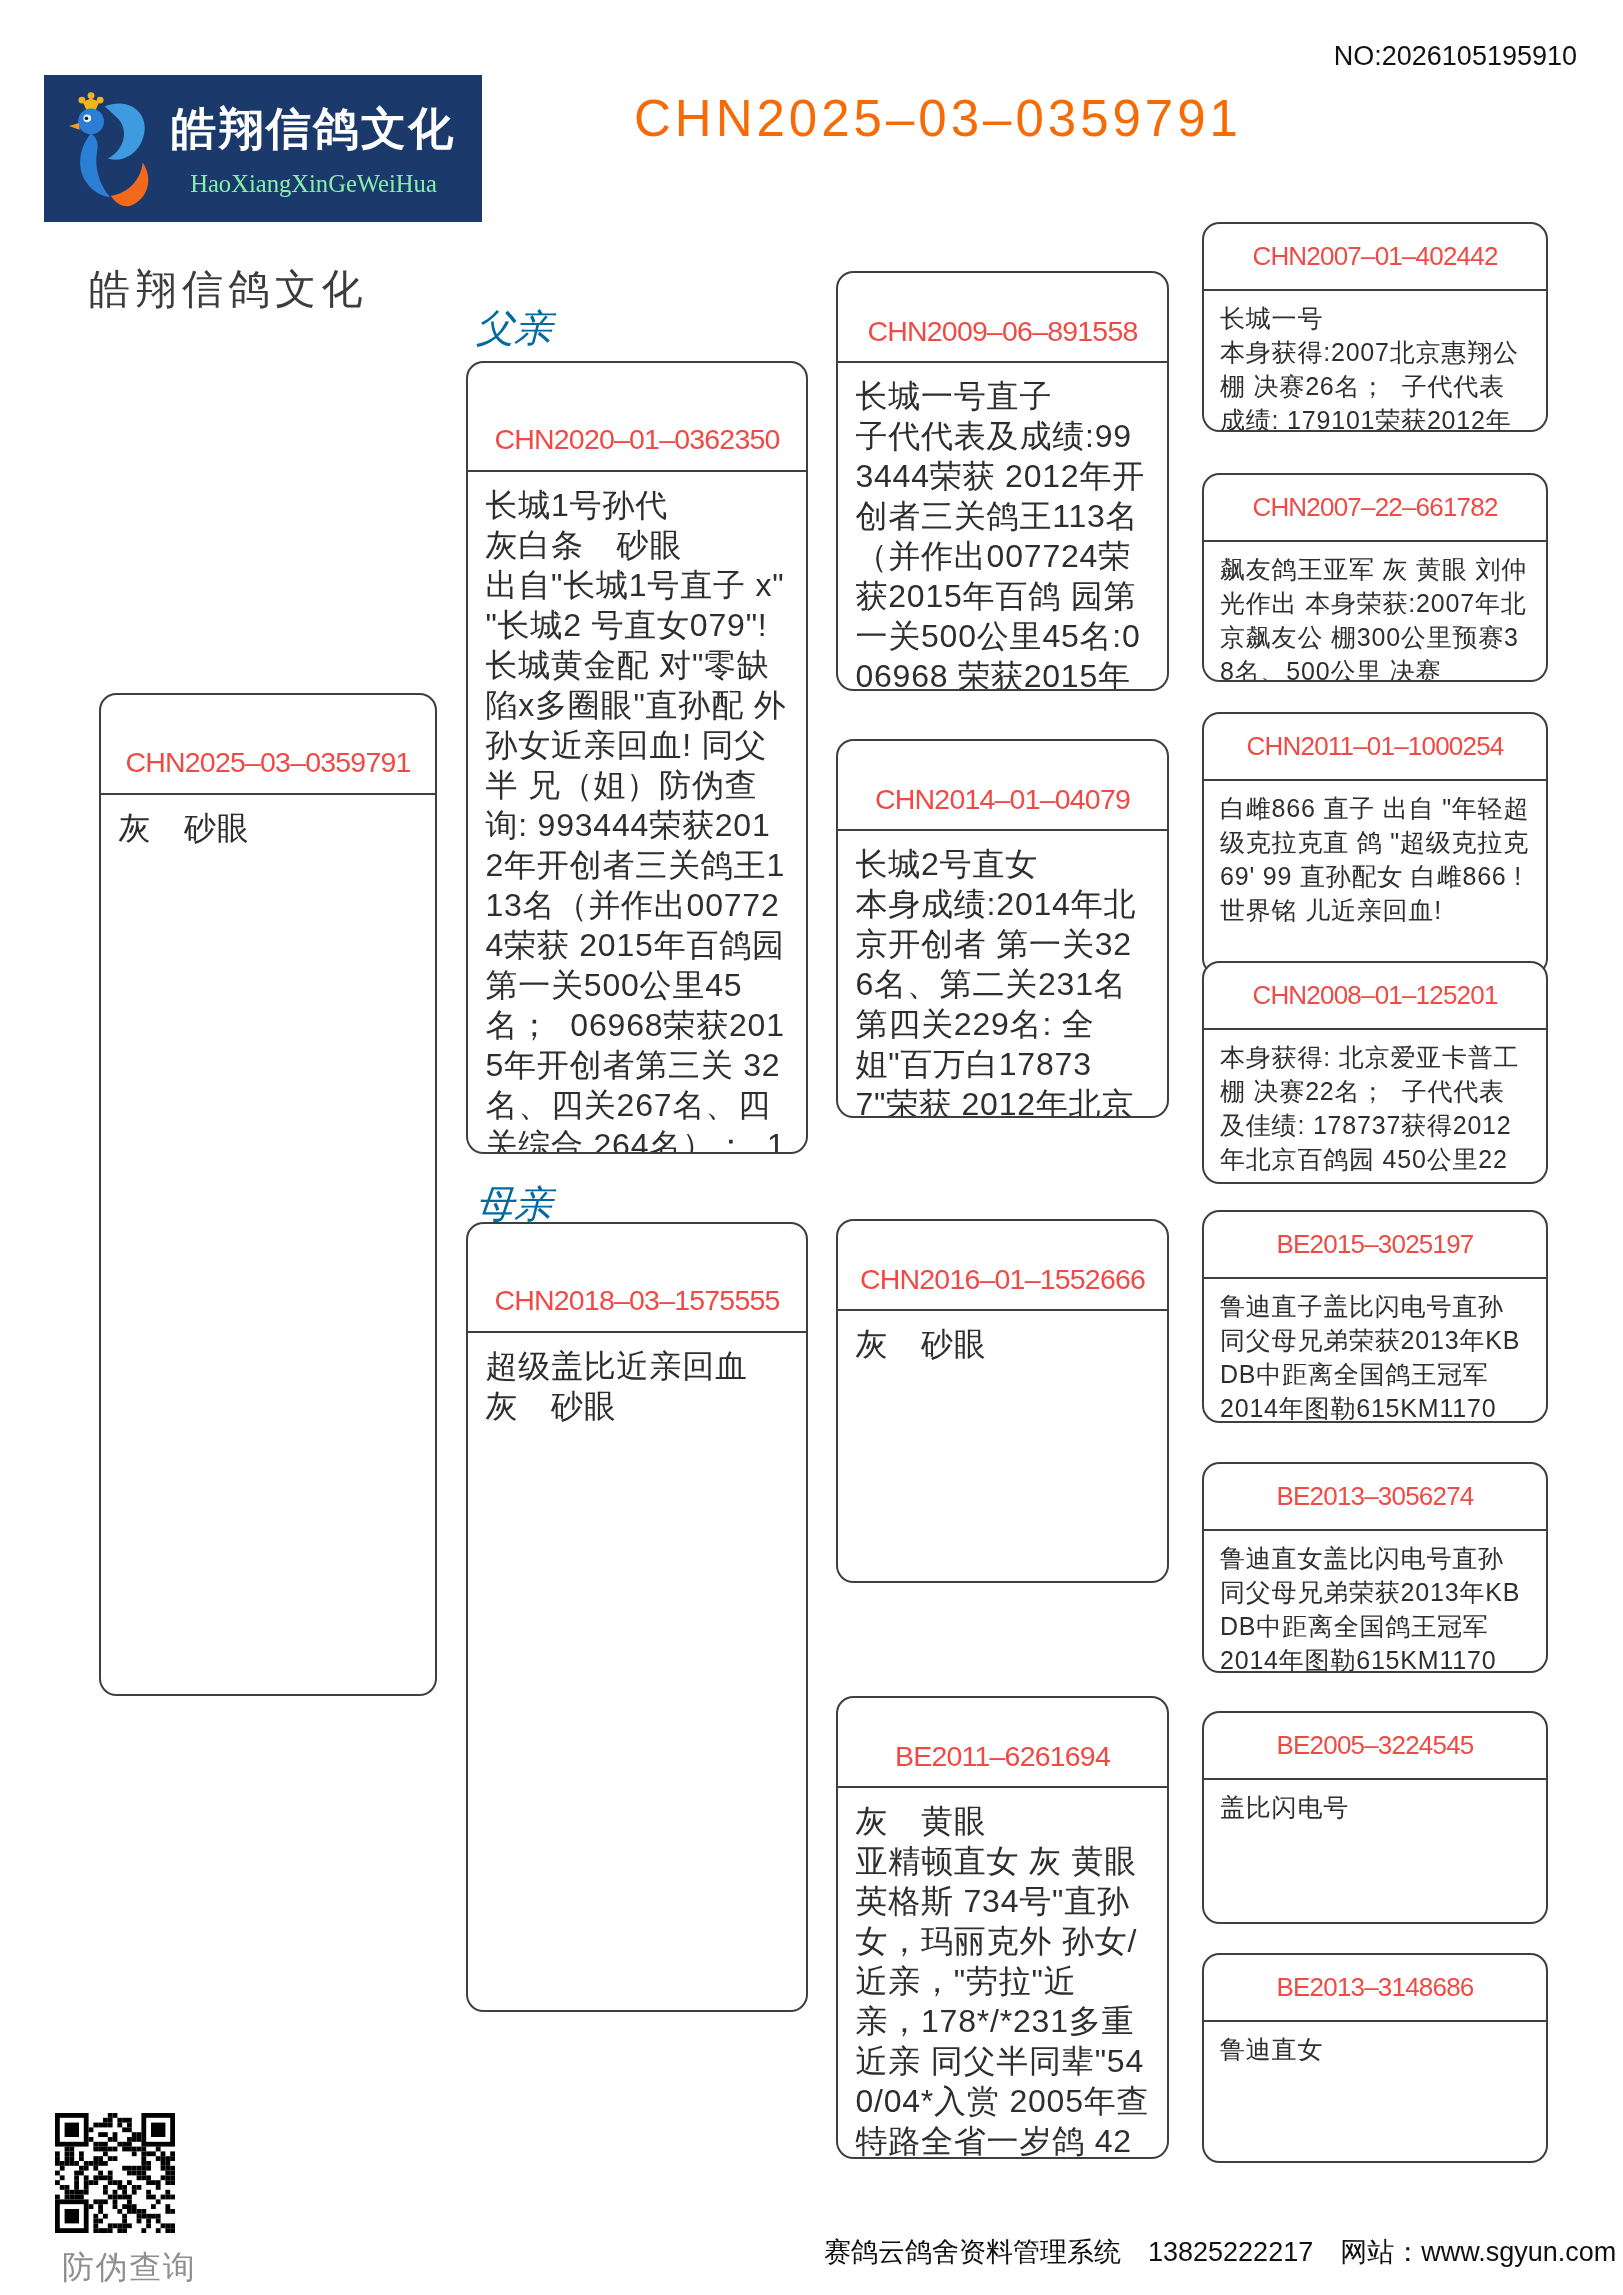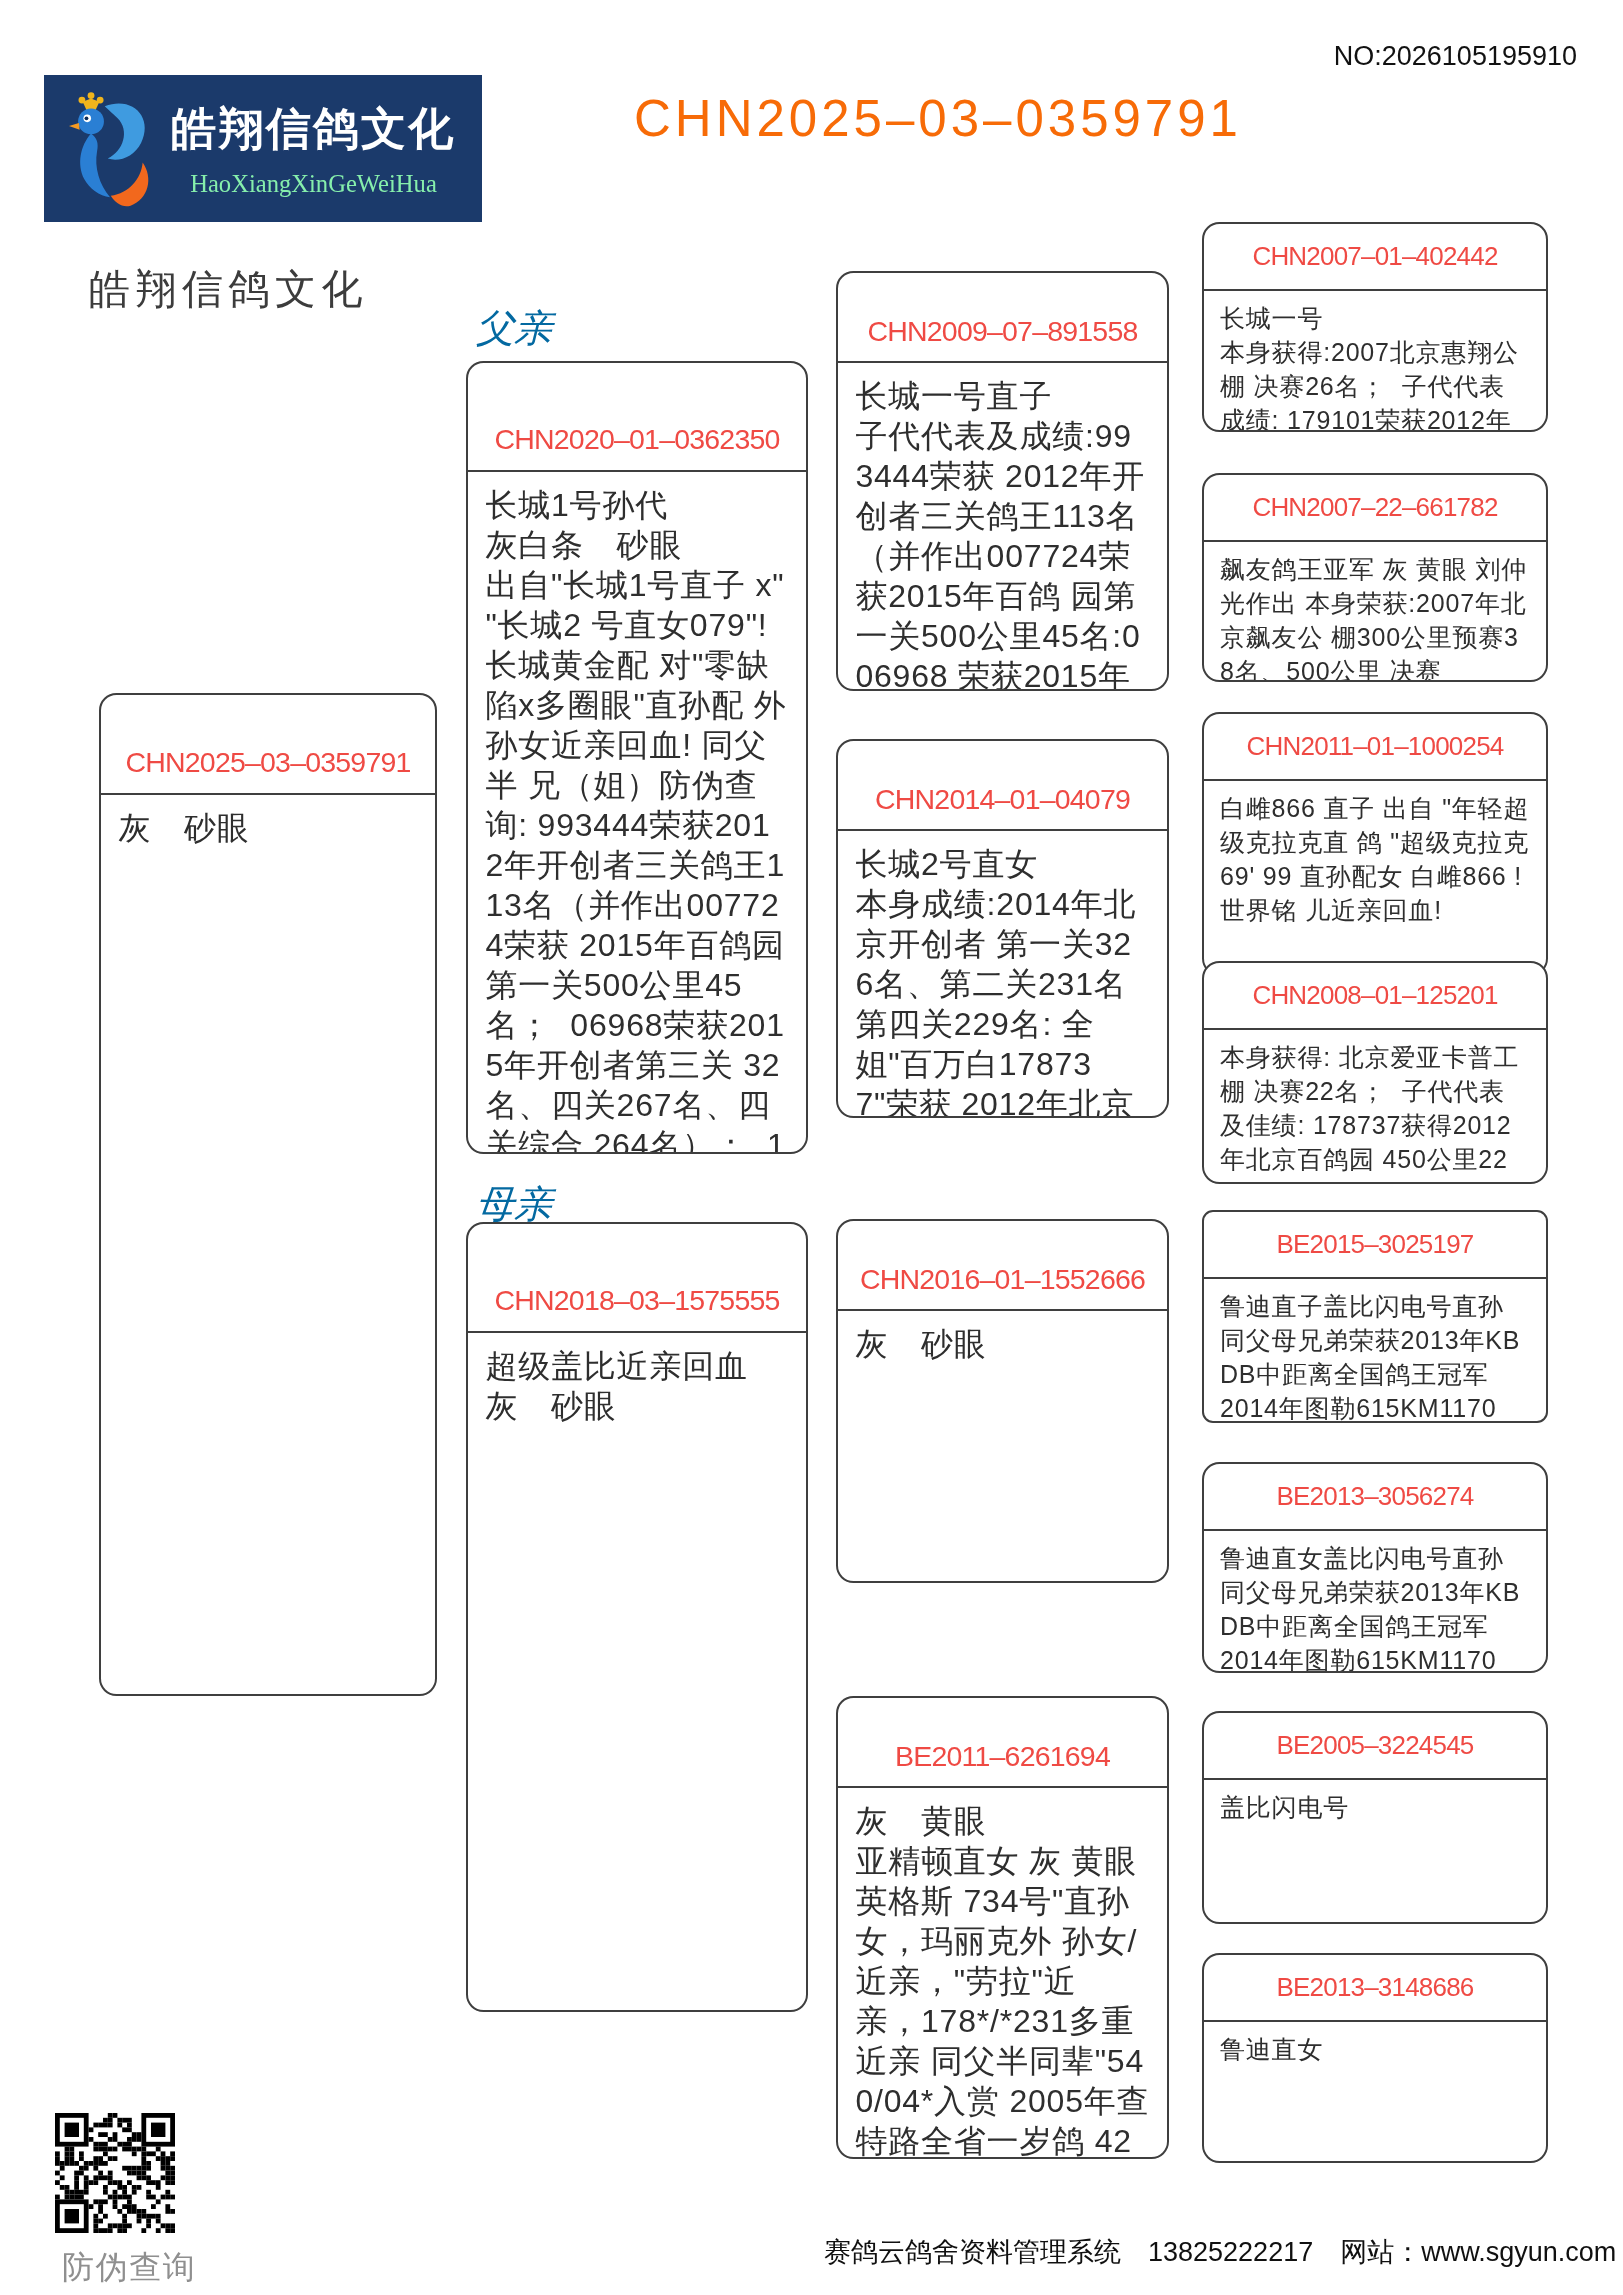--- a/index.html
+++ b/index.html
@@ -33,21 +33,21 @@
   .subject{left:99px;top:693px;width:338px;height:1003px;}
   .father {left:466px;top:361px;width:342px;height:793px;}
   .mother {left:466px;top:1222px;width:342px;height:790px;}
   .subject .hd{height:100px;} .father .hd,.mother .hd{height:109px;}
   .g3{left:836px;width:333px;} .g3 .hd{height:90px;}
   .g3-0{top:271px;height:420px;} .g3-1{top:739px;height:379px;}
   .g3-2{top:1219px;height:364px;} .g3-3{top:1696px;height:463px;}
   .g4{left:1202px;width:346px;} .g4 .hd{height:67px;}
   .g4-0{top:222px;height:210px;} .g4-1{top:473px;height:209px;}
   .g4-2{top:712px;height:264px;} .g4-3{top:961px;height:223px;}
-  .g4-4{top:1210px;height:213px;border-radius:11px;} .g4-5{top:1462px;height:211px;}
+  .g4-4{top:1210px;height:213px;} .g4-5{top:1462px;height:211px;}
   .g4-6{top:1711px;height:213px;} .g4-7{top:1953px;height:210px;}
   
   .contact{position:absolute;left:75px;top:1974px;font-size:29px;line-height:36px;color:#1d1d1d;}
   .qr{position:absolute;left:55px;top:2113px;width:120px;height:120px;}
   .qr-caption{position:absolute;left:62px;top:2246px;font-size:32px;color:#8f8f8f;letter-spacing:1.6px;}
   .footer-line{position:absolute;left:824px;top:2234px;font-size:27px;color:#101010;white-space:nowrap;}
 </style>
 </head>
 <body>
 
@@ -100,21 +100,21 @@
   <div class="pbox mother">
     <div class="hd hd-big">
       <span class="ring ring-big">CHN2018–03–1575555</span>
     </div>
     <div class="bd">超级盖比近亲回血
 灰　砂眼</div>
   </div>
 
   <div class="pbox g3 g3-0">
     <div class="hd hd-mid">
-      <span class="ring ring-big">CHN2009–07–891558</span>
+      <span class="ring ring-big">CHN2009–06–891558</span>
     </div>
     <div class="bd">长城一号直子
 子代代表及成绩:993444荣获 2012年开创者三关鸽王113名 （并作出007724荣获2015年百鸽 园第一关500公里45名:006968 荣获2015年开创者第三关32 名、四关267名、四关综合264 名）；1000644获得2</div>
   </div>
   <div class="pbox g3 g3-1">
     <div class="hd hd-mid">
       <span class="ring ring-big">CHN2014–01–04079</span>
     </div>
     <div class="bd">长城2号直女
 本身成绩:2014年北京开创者 第一关326名、第二关231名 第四关229名: 全姐"百万白178737"荣获 2012年北京百鸽园450公里22 名、500公里5名、550公里54 名、三关鸽王冠军（独揽奖金 180万拍卖价10</div>

